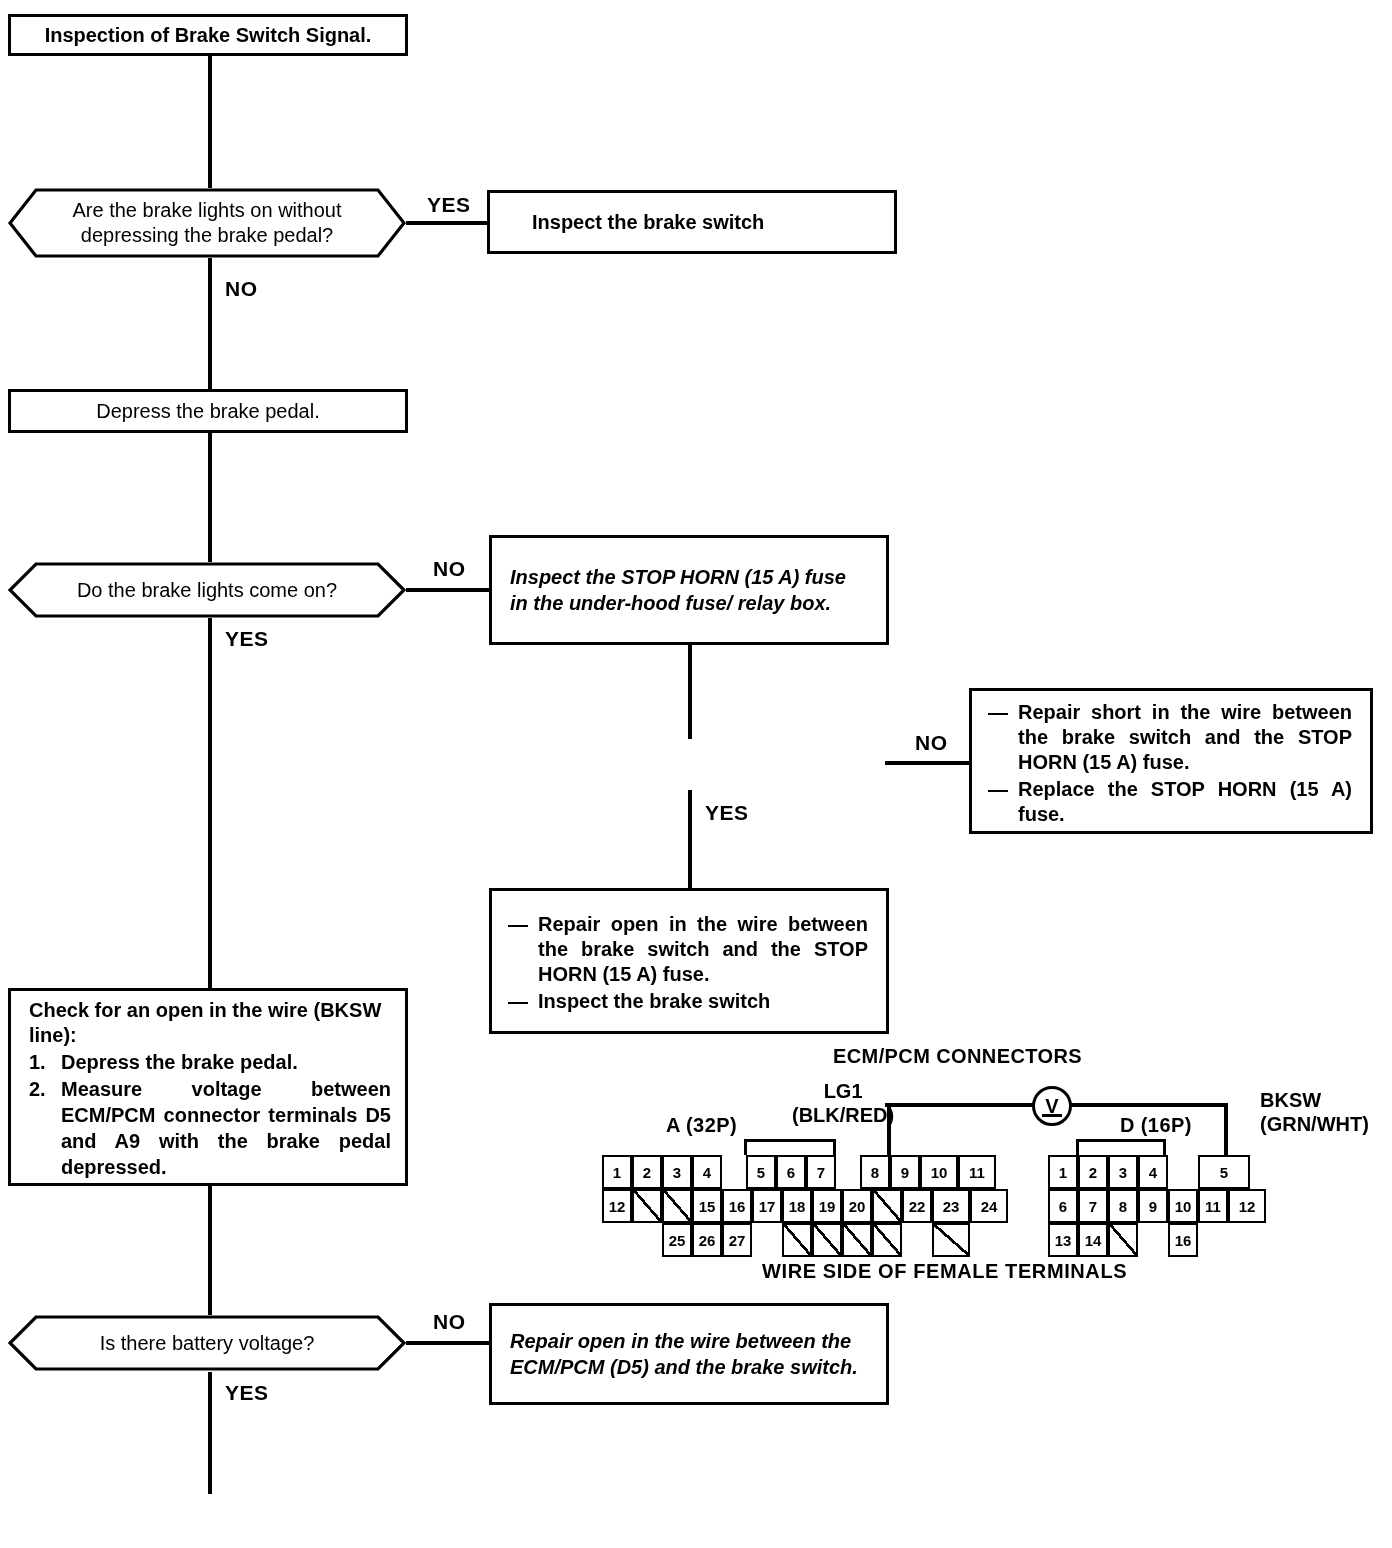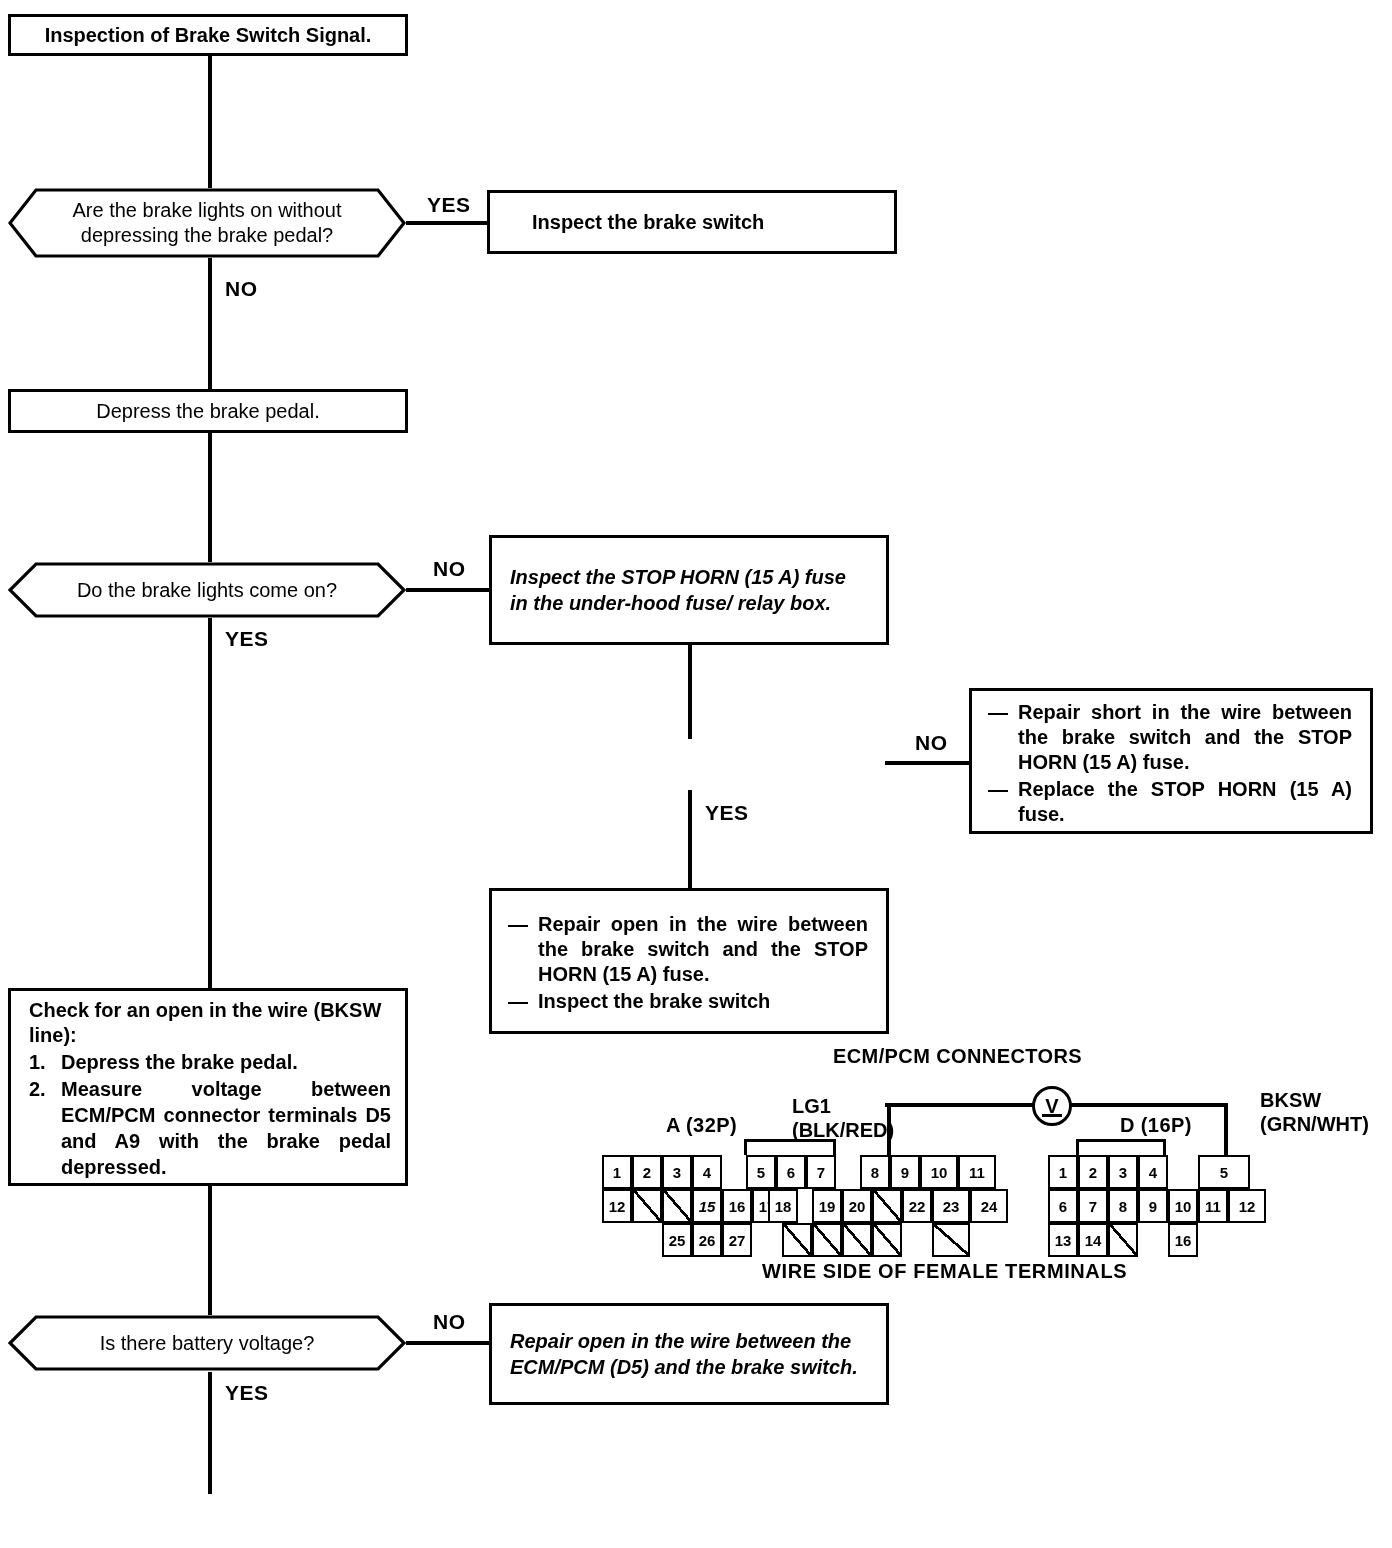--- a/index.html
+++ b/index.html
@@ -216,21 +216,21 @@
     <span class="plain">Repair open in the wire between the ECM/PCM (D5) and the brake switch.</span>
   </div>
 
 
   <div id="conn-diagram" style="left:580px; top:1045px; width:812px; height:250px;">
 
     <div class="conn-title" style="left:253px; top:0px;">ECM/PCM CONNECTORS</div>
 
     <div class="conn-title" style="left:86px; top:69px;">A (32P)</div>
 
-    <div class="wirelbl" style="left:212px; top:49px; text-align:left;">
+    <div class="wirelbl" style="left:212px; top:34px; text-align:center;">
       <div>LG1</div>
       <div>(BLK/RED)</div>
     </div>
 
     <div class="conn-title" style="left:540px; top:69px;">D (16P)</div>
 
     <div class="wirelbl" style="left:680px; top:43px;">
       <div>BKSW</div>
       <div>(GRN/WHT)</div>
     </div>
@@ -255,24 +255,24 @@
     <div class="cell" style="left:196px; top:110px; width:30px; height:34px;">6</div>
     <div class="cell" style="left:226px; top:110px; width:30px; height:34px;">7</div>
     <div class="cell" style="left:280px; top:110px; width:30px; height:34px;">8</div>
     <div class="cell" style="left:310px; top:110px; width:30px; height:34px;">9</div>
     <div class="cell" style="left:340px; top:110px; width:38px; height:34px;">10</div>
     <div class="cell" style="left:378px; top:110px; width:38px; height:34px;">11</div>
 
     <div class="cell" style="left:22px; top:144px; width:30px; height:34px;">12</div>
     <div class="cell slash blank" style="left:52px; top:144px; width:30px; height:34px;"></div>
     <div class="cell slash blank" style="left:82px; top:144px; width:30px; height:34px;"></div>
-    <div class="cell" style="left:112px; top:144px; width:30px; height:34px;font-style:italic;">15</div>
+    <div class="cell" style="left:112px; top:144px; width:30px; height:34px;">15</div>
     <div class="cell" style="left:142px; top:144px; width:30px; height:34px;">16</div>
     <div class="cell" style="left:172px; top:144px; width:30px; height:34px;">17</div>
-    <div class="cell" style="left:188px; top:144px; width:30px; height:34px;">18</div>
+    <div class="cell" style="left:202px; top:144px; width:30px; height:34px;">18</div>
     <div class="cell" style="left:232px; top:144px; width:30px; height:34px;">19</div>
     <div class="cell" style="left:262px; top:144px; width:30px; height:34px;">20</div>
     <div class="cell slash blank" style="left:292px; top:144px; width:30px; height:34px;"></div>
     <div class="cell" style="left:322px; top:144px; width:30px; height:34px;">22</div>
     <div class="cell" style="left:352px; top:144px; width:38px; height:34px;">23</div>
     <div class="cell" style="left:390px; top:144px; width:38px; height:34px;">24</div>
 
     <div class="cell" style="left:82px; top:178px; width:30px; height:34px;">25</div>
     <div class="cell" style="left:112px; top:178px; width:30px; height:34px;">26</div>
     <div class="cell" style="left:142px; top:178px; width:30px; height:34px;">27</div>

